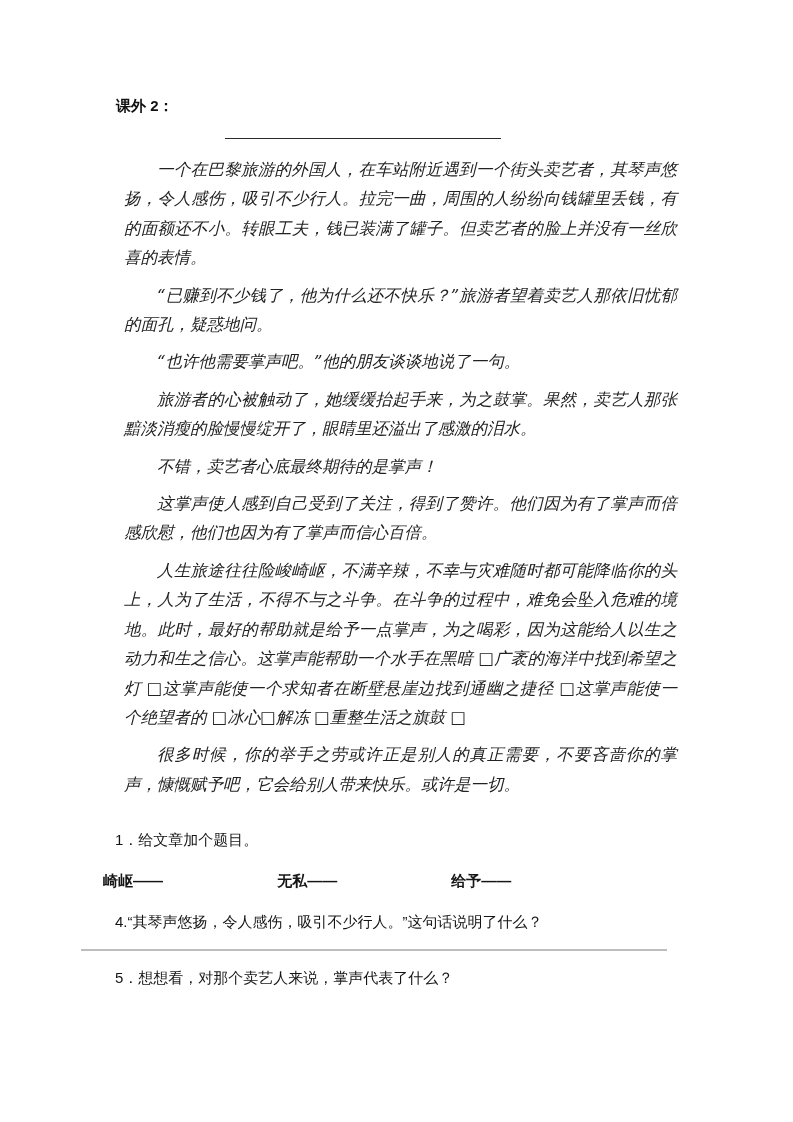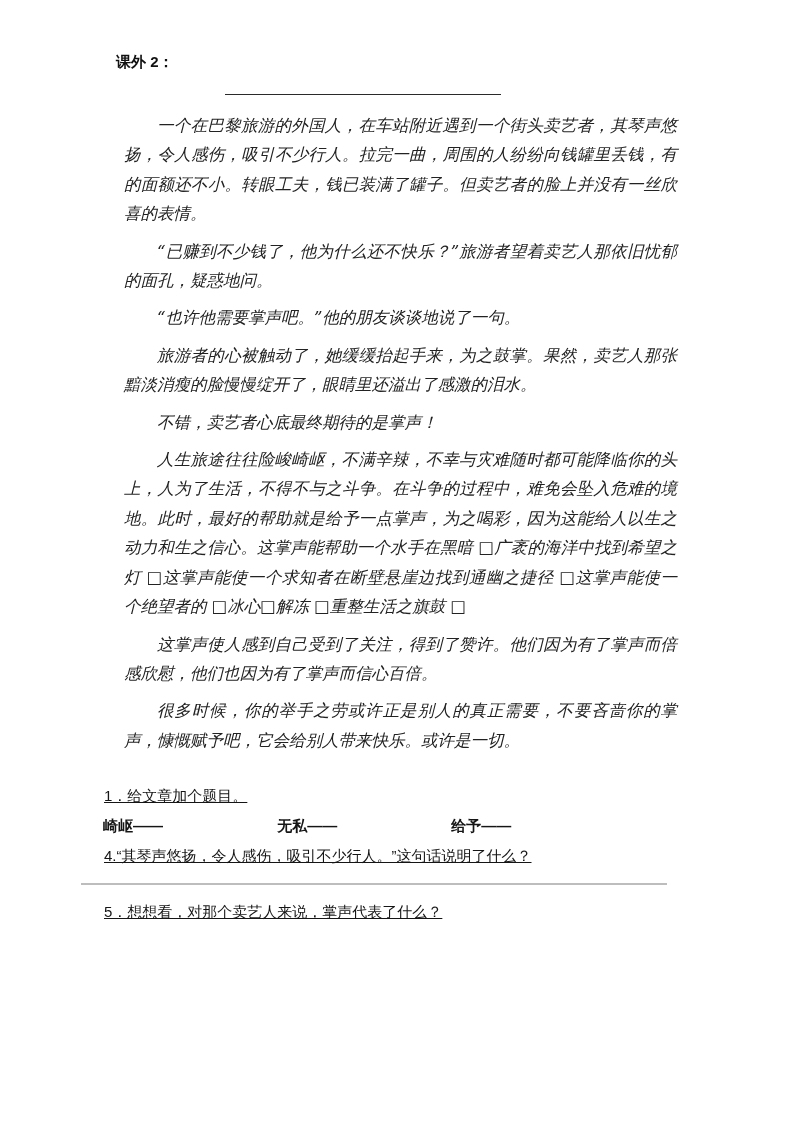--- a/index.html
+++ b/index.html
@@ -6,21 +6,21 @@
     margin: 0;
     padding: 0;
     background: #ffffff;
   }
   .page {
     position: relative;
     width: 793px;
     height: 1122px;
     box-sizing: border-box;
     background: #ffffff;
-    padding: 52px 100px 0 103px;
+    padding: 96px 100px 0 103px;
     overflow: hidden;
     color: #1d1d1d;
   }
   .section-label {
     margin: 0 0 0 13px;
     font-family: "Liberation Sans", sans-serif;
     font-weight: bold;
     font-size: 15px;
     line-height: 19px;
     color: #111111;
@@ -45,22 +45,21 @@
     text-indent: 2em;
   }
   .questions {
     margin: 26px 0 0 0;
     font-family: "Liberation Sans", sans-serif;
     font-size: 15px;
     line-height: 29px;
     color: #151515;
   }
   .questions p {
-    margin: 1px;
-    text-decoration: underline;
+    margin: 12px;
   }
   .antonym-row {
     font-weight: bold;
     line-height: 29px;
   }
   .antonym-item {
     display: inline-block;
     width: 170px;
   }
   .divider {
@@ -79,22 +78,22 @@
   <h2 class="section-label">课外 2：</h2>
 
   <div class="title-blank"></div>
 
   <div class="article">
     <p>一个在巴黎旅游的外国人，在车站附近遇到一个街头卖艺者，其琴声悠扬，令人感伤，吸引不少行人。拉完一曲，周围的人纷纷向钱罐里丢钱，有的面额还不小。转眼工夫，钱已装满了罐子。但卖艺者的脸上并没有一丝欣喜的表情。</p>
     <p>“已赚到不少钱了，他为什么还不快乐？”旅游者望着卖艺人那依旧忧郁的面孔，疑惑地问。</p>
     <p>“也许他需要掌声吧。”他的朋友谈谈地说了一句。</p>
     <p>旅游者的心被触动了，她缓缓抬起手来，为之鼓掌。果然，卖艺人那张黯淡消瘦的脸慢慢绽开了，眼睛里还溢出了感激的泪水。</p>
     <p>不错，卖艺者心底最终期待的是掌声！</p>
+    <p>这掌声使人感到自己受到了关注，得到了赞许。他们因为有了掌声而倍感欣慰，他们也因为有了掌声而信心百倍。</p>
     <p>人生旅途往往险峻崎岖，不满辛辣，不幸与灾难随时都可能降临你的头上，人为了生活，不得不与之斗争。在斗争的过程中，难免会坠入危难的境地。此时，最好的帮助就是给予一点掌声，为之喝彩，因为这能给人以生之动力和生之信心。这掌声能帮助一个水手在黑暗 □广袤的海洋中找到希望之灯 □这掌声能使一个求知者在断壁悬崖边找到通幽之捷径 □这掌声能使一个绝望者的 □冰心□解冻 □重整生活之旗鼓 □</p>
-    <p>这掌声使人感到自己受到了关注，得到了赞许。他们因为有了掌声而倍感欣慰，他们也因为有了掌声而信心百倍。</p>
     <p>很多时候，你的举手之劳或许正是别人的真正需要，不要吝啬你的掌声，慷慨赋予吧，它会给别人带来快乐。或许是一切。</p>
   </div>
 
   <div class="questions">
     <p>1．给文章加个题目。</p>
 
     <div class="antonym-row">
       <span class="antonym-item">崎岖——</span>
       <span class="antonym-item">无私——</span>
       <span class="antonym-item">给予——</span>

